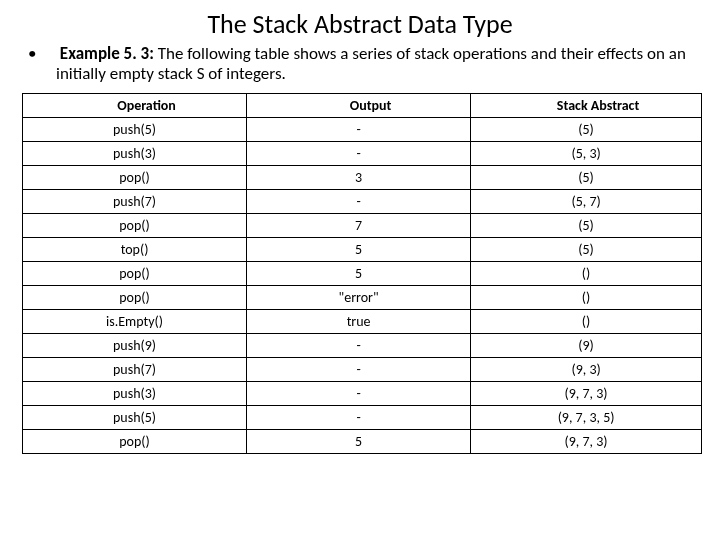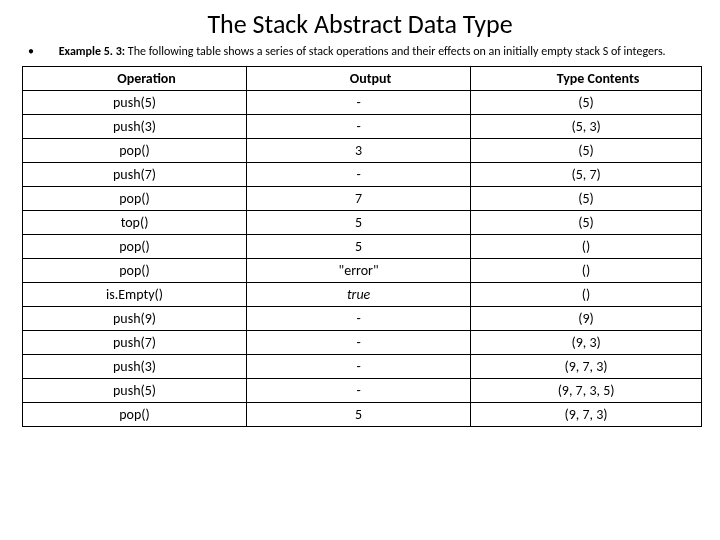--- a/index.html
+++ b/index.html
@@ -12,21 +12,21 @@
     background: #fff;
     color: #000;
   }
   .title {
     text-align: center;
     font-size: 26px;
     font-weight: 400;
     margin: 0 0 4px 0;
   }
   .example {
-    font-size: 12px;
+    font-size: 17px;
     line-height: 1.2;
     margin: 0 0 8px 22px;
     text-indent: -14px;
     padding-left: 14px;
   }
   .bullet { display: inline-block; width: 14px; }
   .ex-label { font-weight: 700; }
   table {
     border-collapse: collapse;
     width: 100%;
@@ -43,21 +43,21 @@
   }
   th {
     font-weight: 700;
     text-align: center;
     padding-left: 30px;
   }
   td.c2 { padding-left: 6px; }
   .col1 { width: 33%; }
   .col2 { width: 33%; }
   .col3 { width: 34%; }
-  .italic { font-style: italic; }
+  .italic { }
 </style>
 </head>
 <body>
 
 <h1 class="title">The Stack Abstract Data Type</h1>
 
 <p class="example">
   <span class="bullet">•</span>
   <span class="ex-label">Example 5. 3:</span>
   <span>The following table shows a series of stack operations and their effects on an initially empty stack S of integers.</span>
@@ -66,21 +66,21 @@
 <table>
   <colgroup>
       <col class="col1">
       <col class="col2">
       <col class="col3">
     </colgroup>
   <thead>
     <tr>
       <th>Operation</th>
       <th>Output</th>
-      <th>Type Contents</th>
+      <th>Stack Abstract</th>
     </tr>
   </thead>
   <tbody id="tbody">
       <tr>
         <td>push(5)</td>
         <td class="c2">-</td>
         <td>(5)</td>
       </tr>
       <tr>
         <td>push(3)</td>

